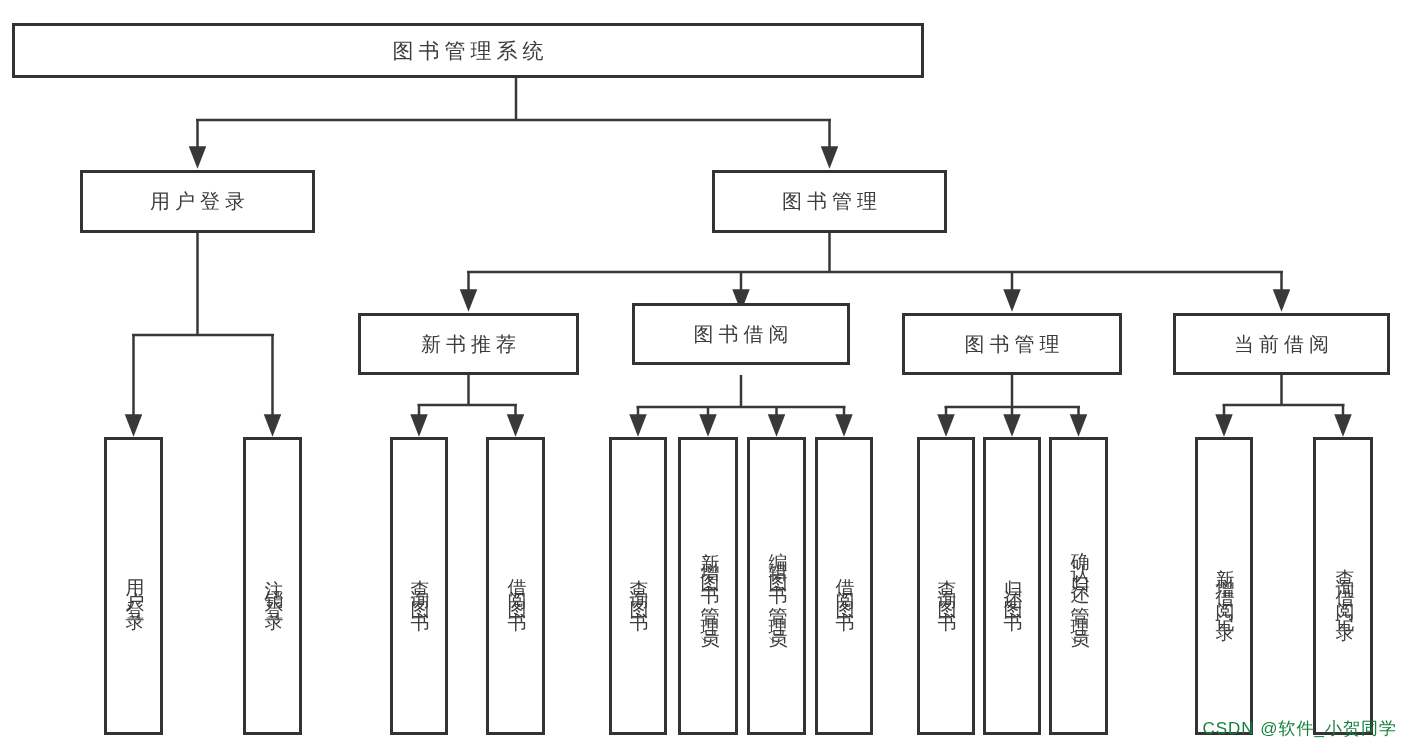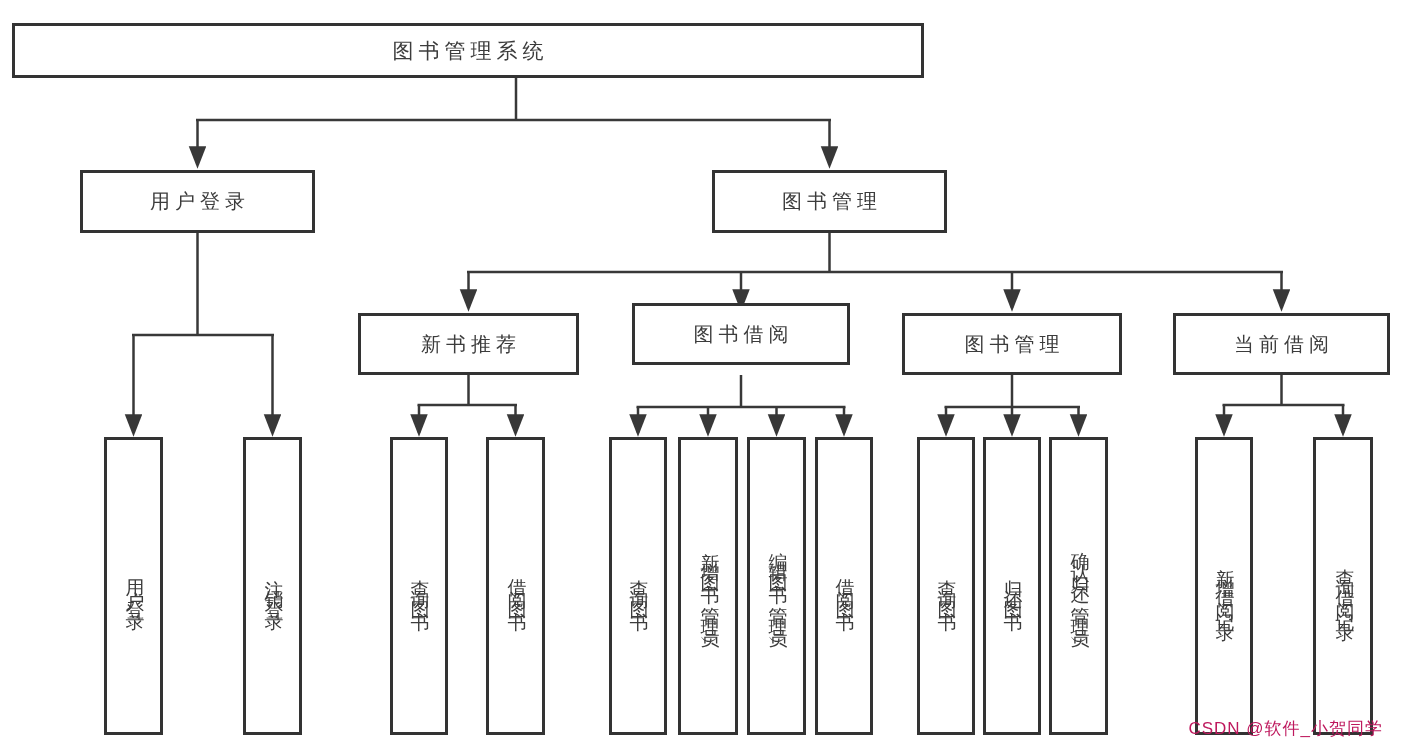--- a/index.html
+++ b/index.html
@@ -17,22 +17,22 @@
     font-size:20px;letter-spacing:5px;text-indent:5px;white-space:nowrap;
   }
   .root{font-size:21px;}
   .vbox{
     top:437px;height:298px;
     writing-mode:vertical-rl;text-orientation:mixed;
     text-align:center;font-size:19px;letter-spacing:11px;
     line-height:50px;
   }
   .watermark{
-    position:absolute;right:22px;top:717px;z-index:5;
-    font-size:17px;letter-spacing:1px;color:#be185d;white-space:nowrap;
+    position:absolute;right:8px;top:717px;z-index:5;
+    font-size:17px;letter-spacing:1px;color:#15803d;white-space:nowrap;
   }
 </style>
 </head>
 <body>
 
 <div id="stage">
 
   <svg id="connectors" width="1405" height="747" viewBox="0 0 1405 747">
     <defs>
       <marker id="arrow" markerWidth="10" markerHeight="8" refX="7.5" refY="3.5" orient="auto" markerUnits="strokeWidth">

